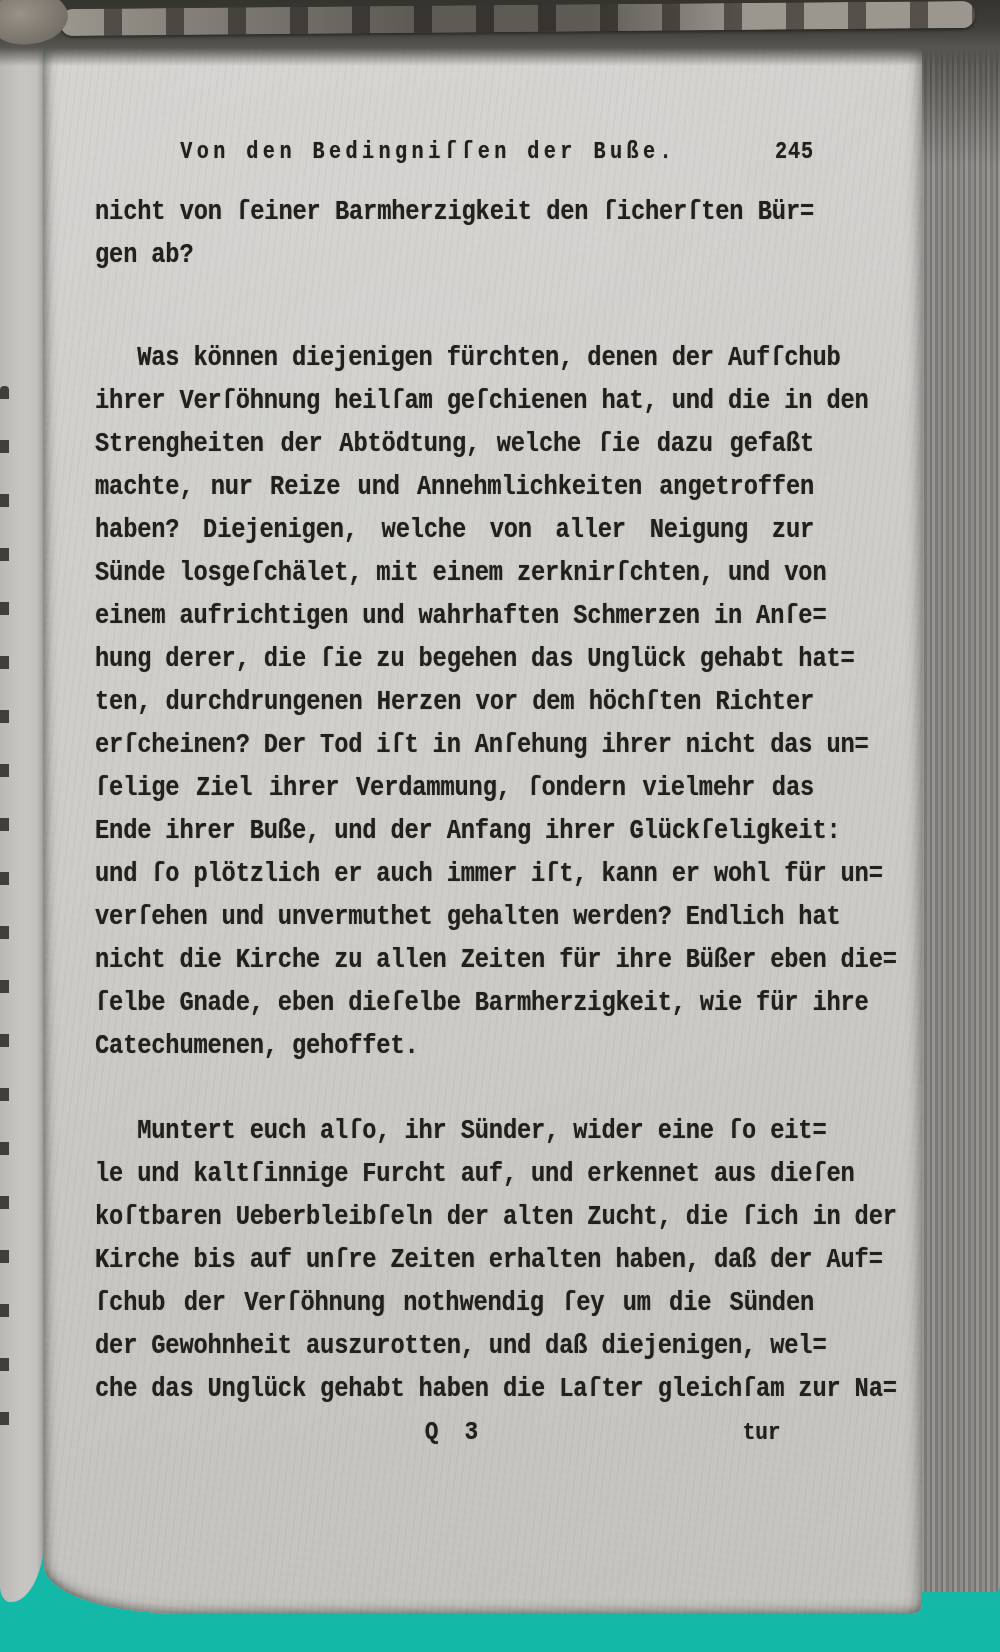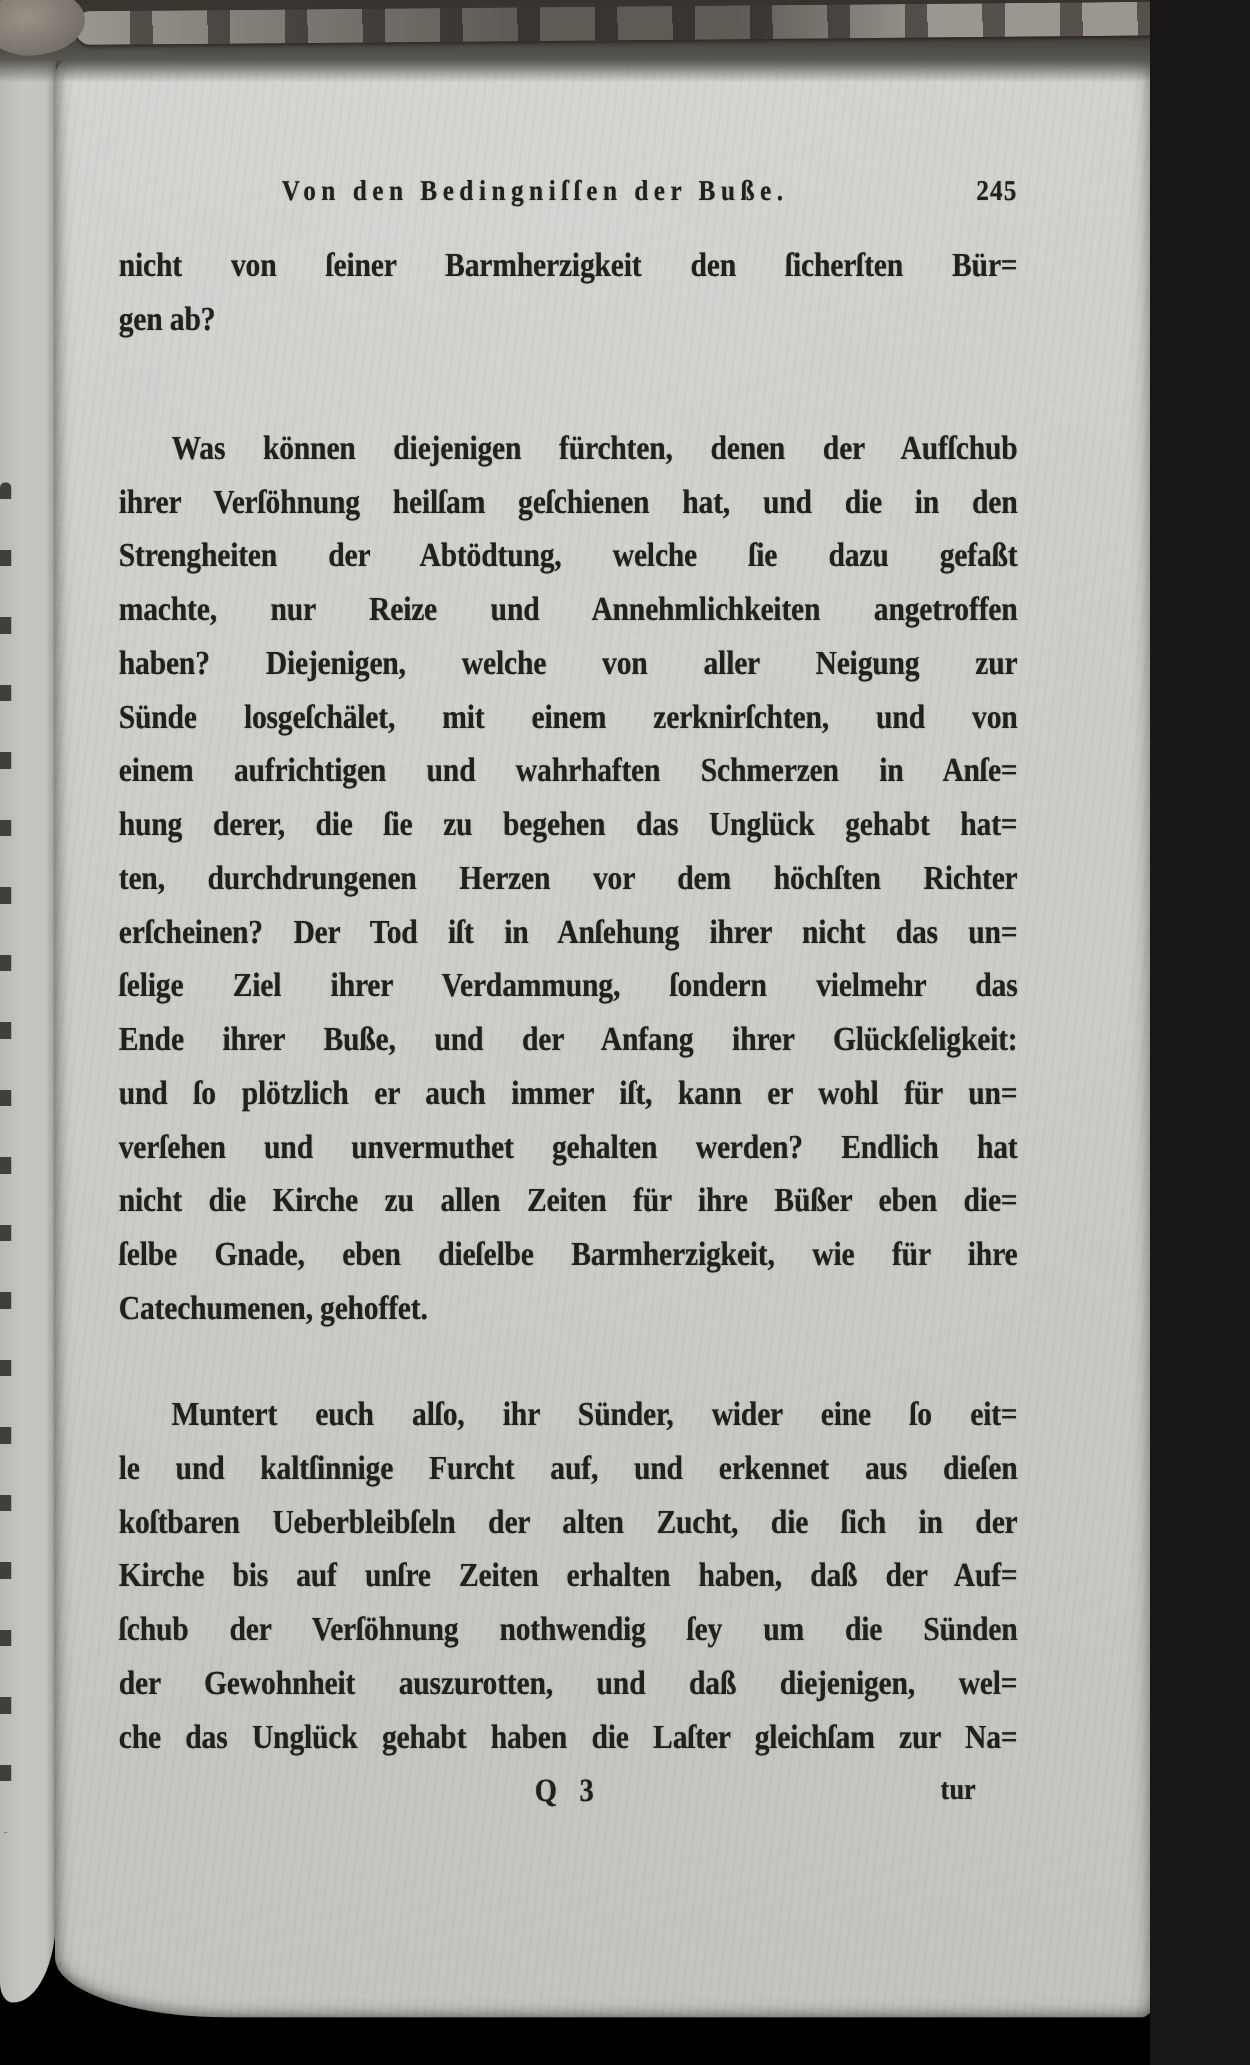--- a/index.html
+++ b/index.html
@@ -1,17 +1,17 @@
 <!DOCTYPE html>
 <html style="--ink: #22201d; --paper: #cbcac6;"><head>
 <meta charset="utf-8">
 <style>
   html,body{margin:0;padding:0;background:#181715;}
-  .photo{position:relative;width:920px;height:1652px;overflow:hidden;
-         background:#000000;font-family:Liberation Serif, serif;}
+  .photo{position:relative;width:1000px;height:1652px;overflow:hidden;
+         background:#14b8a6;font-family:Liberation Mono, monospace;}
 
   
   .facing-edge{position:absolute;left:0;top:26px;width:45px;height:1576px;z-index:1;
     background:linear-gradient(90deg,#b9b8b5 0%,#c7c6c3 45%,#c3c2bf 82%,#a5a4a0 94%,#6e6d68 100%);
     border-radius:0 0 34px 10px / 0 0 70px 16px;}
   .edge-frags{position:absolute;left:0;top:360px;width:9px;height:1080px;opacity:.85;
     background:repeating-linear-gradient(180deg,#2b2925 0 13px,rgba(0,0,0,0) 13px 54px);
     border-radius:4px;}
 
   

